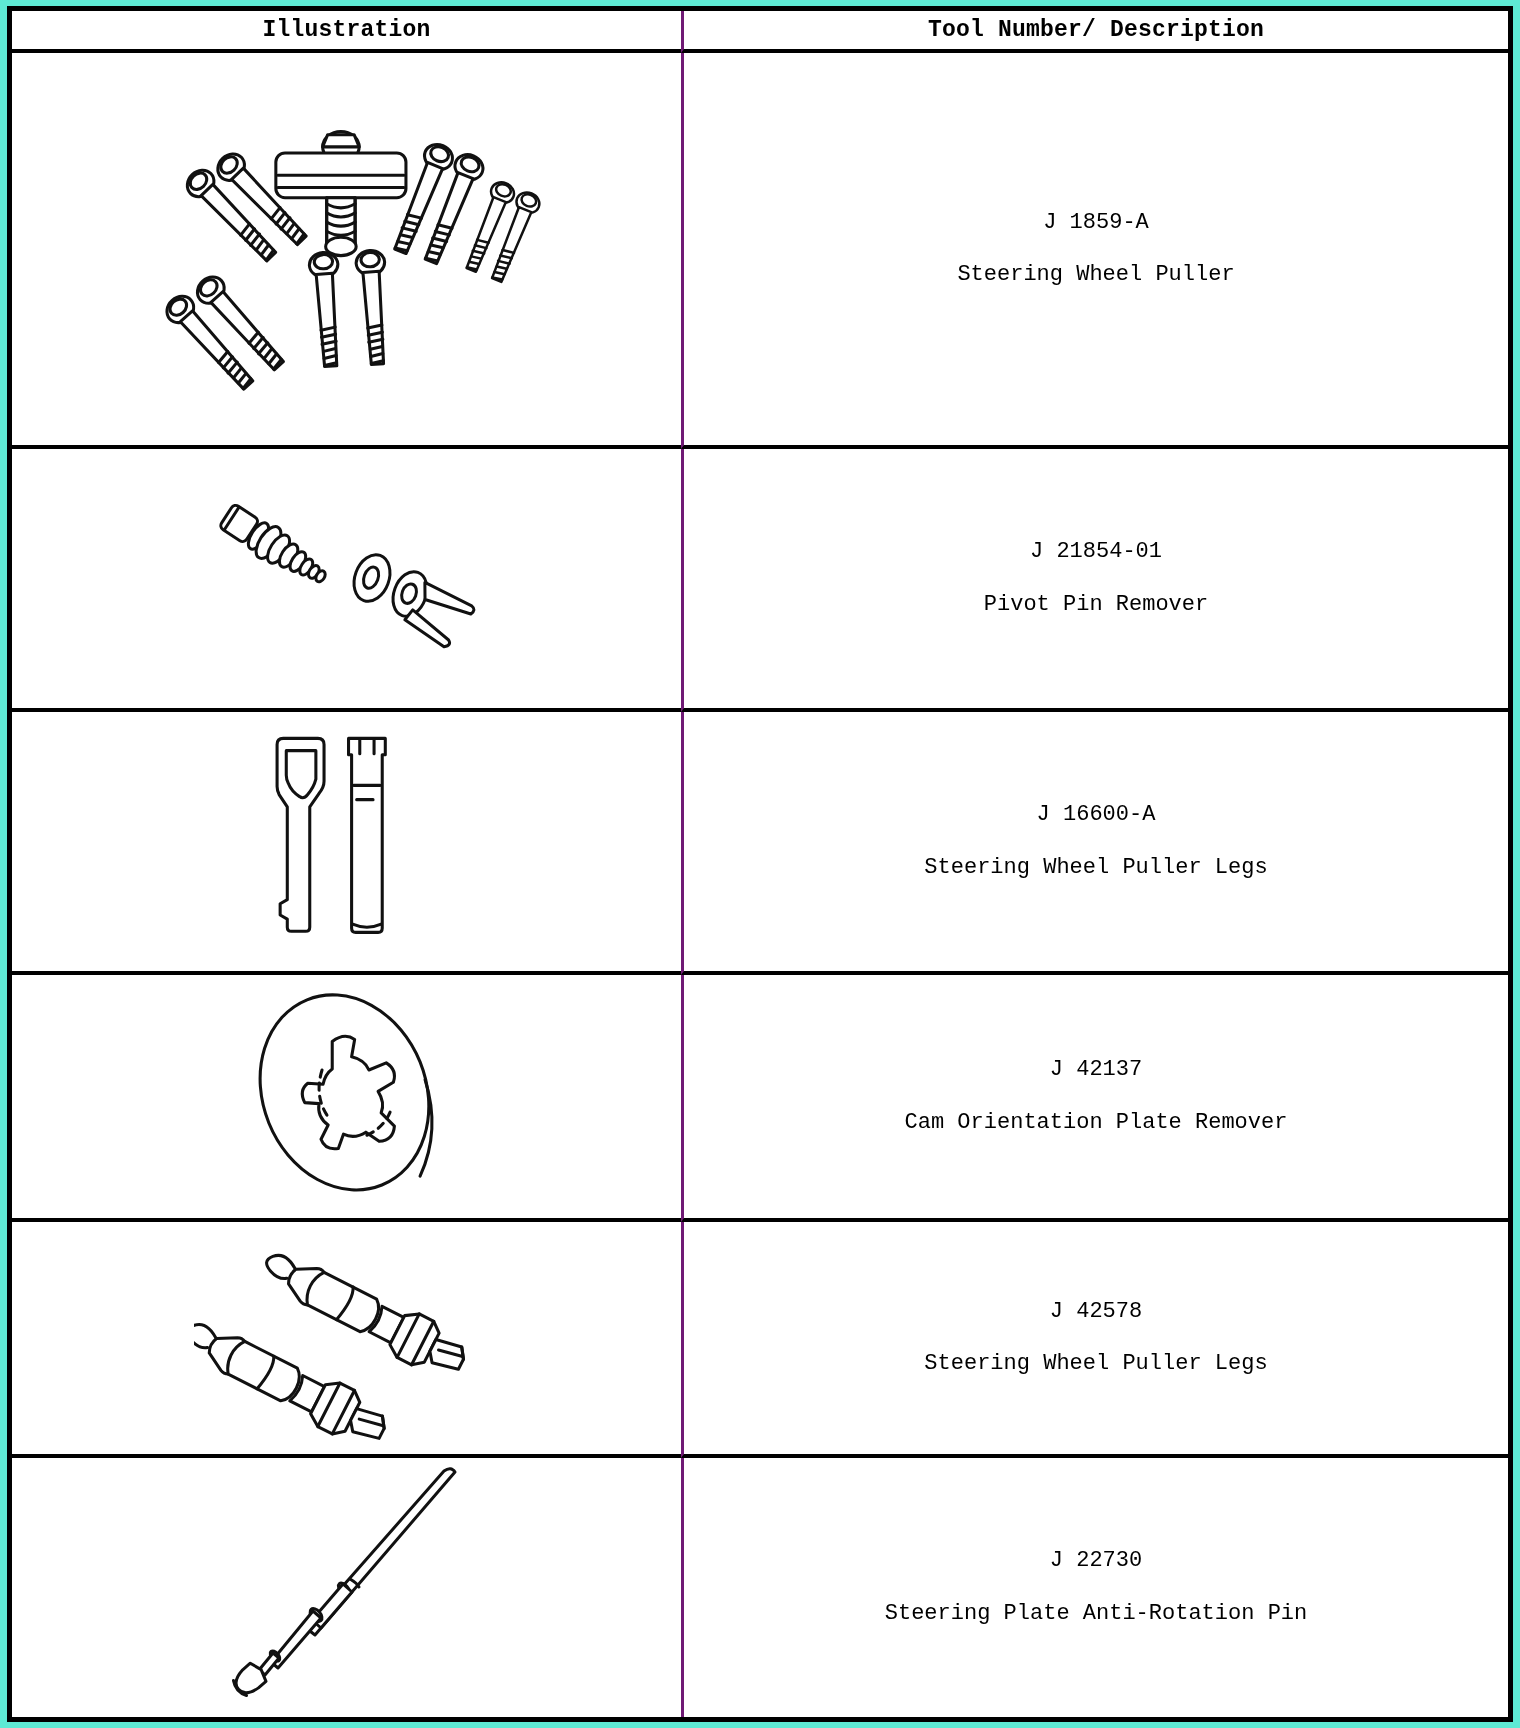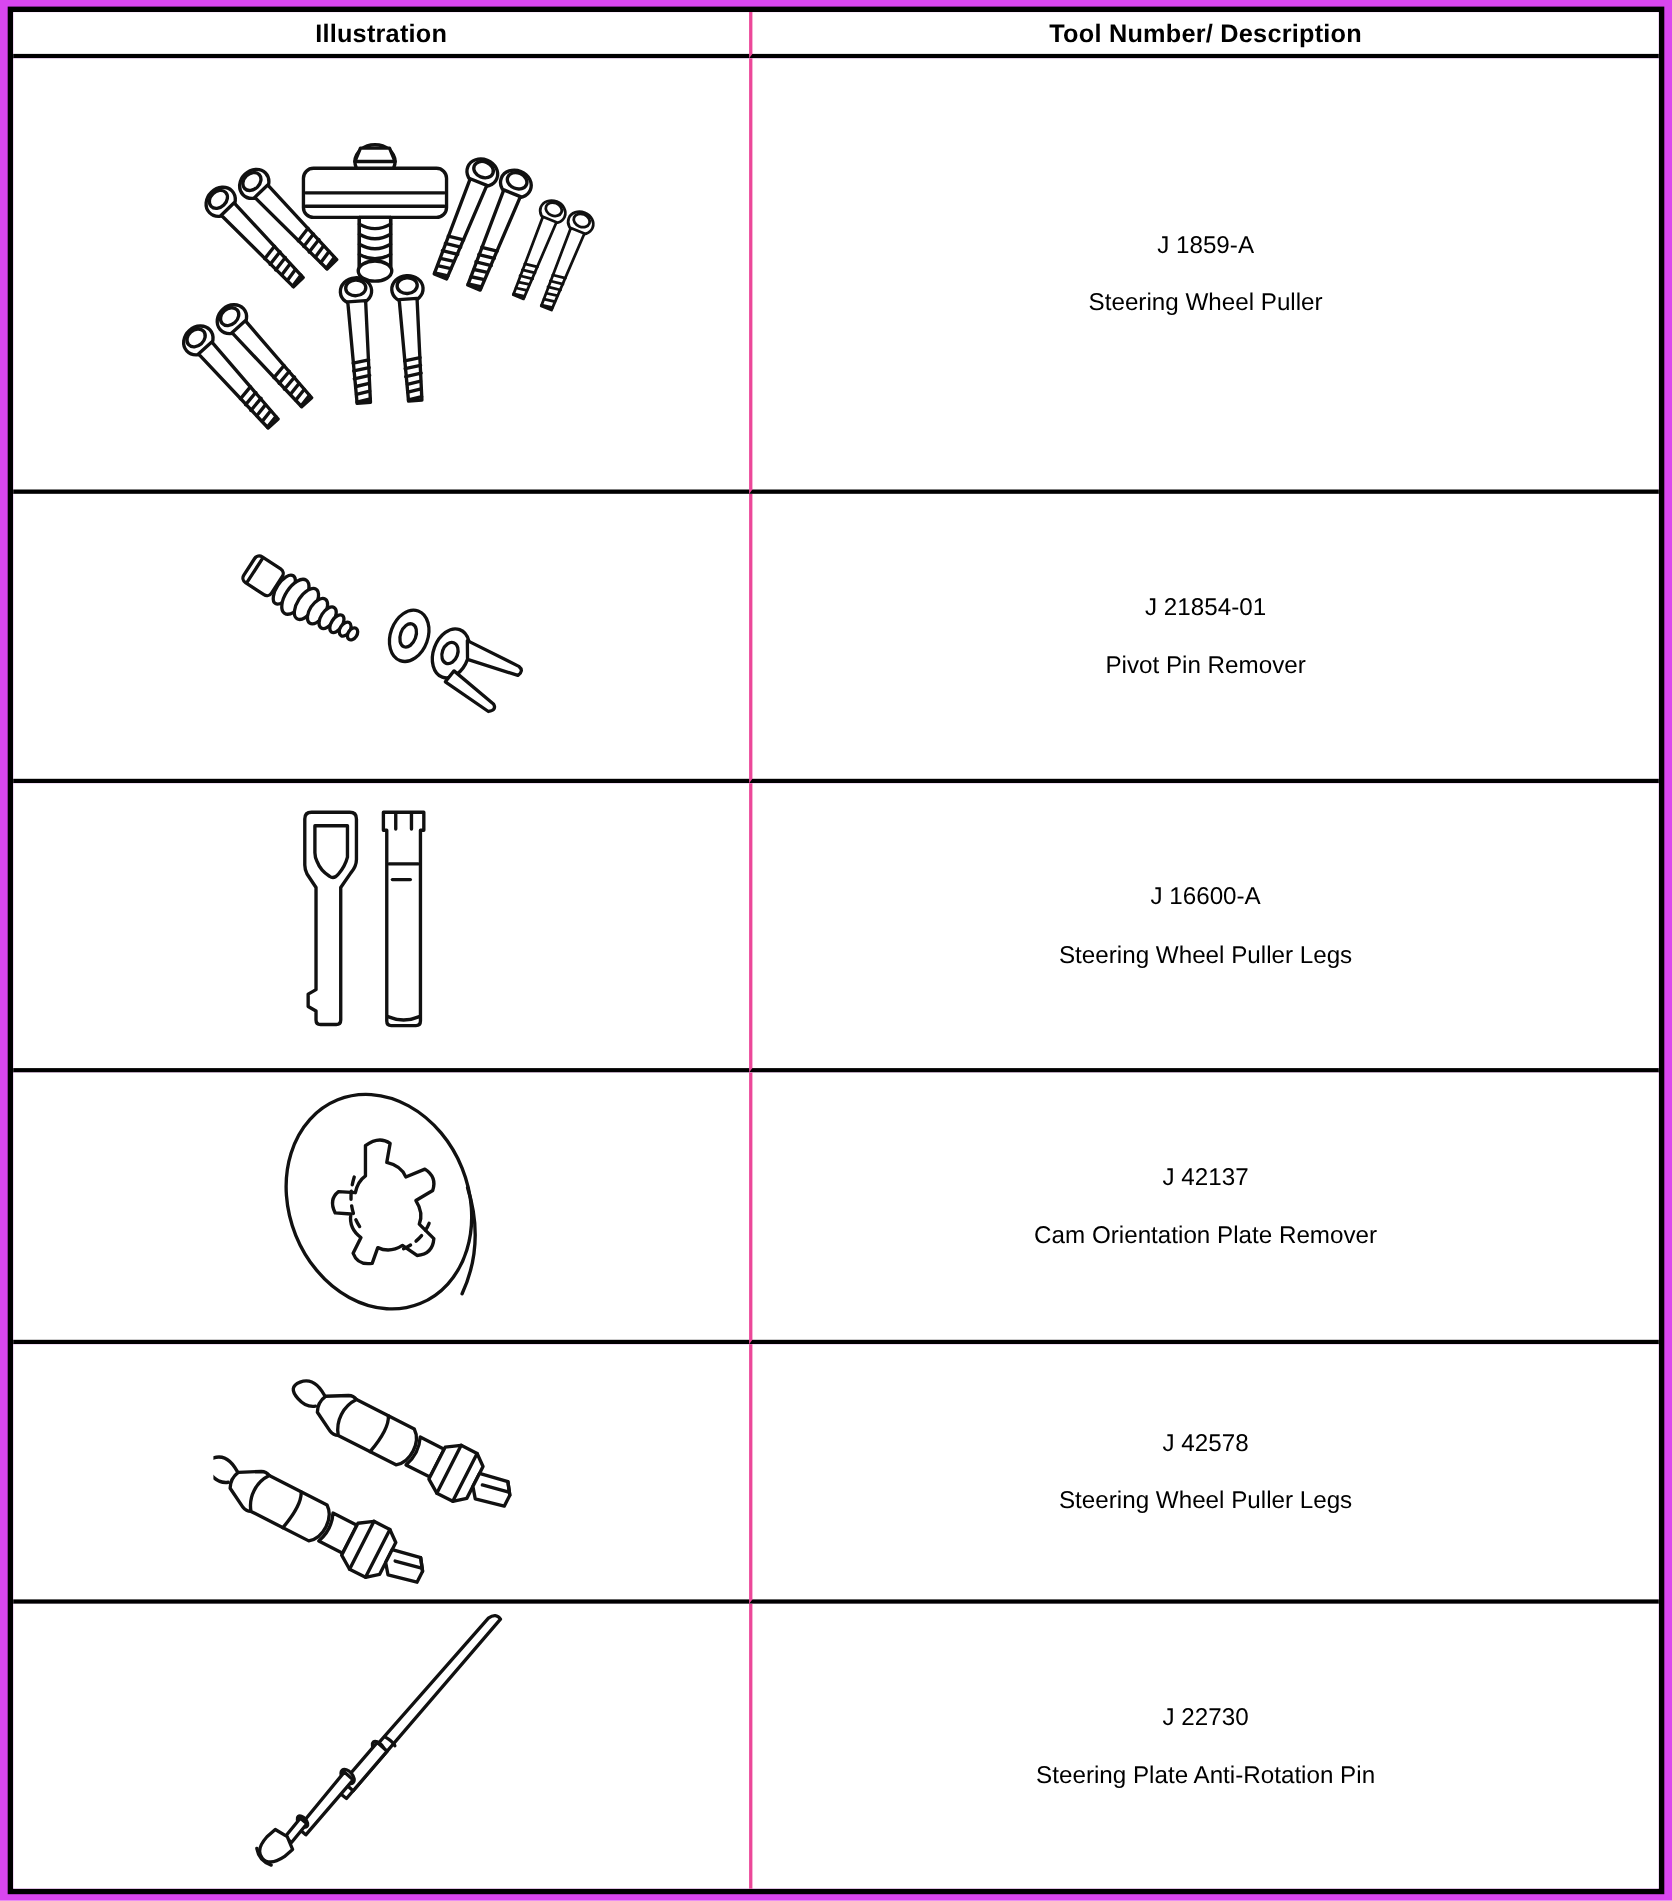--- a/index.html
+++ b/index.html
@@ -1,24 +1,24 @@
 <!DOCTYPE html>
 <html><head>
 <meta charset="utf-8">
 <style>
   html,body{margin:0;padding:0;background:#ffffff;}
-  .page{position:relative;width:1520px;height:1728px;background:#d946ef;
-        font-family:Liberation Sans, sans-serif;color:#000;}
+  .page{position:relative;width:1520px;height:1728px;background:#5eead4;
+        font-family:Liberation Mono, monospace;color:#000;}
   .tools-table{position:absolute;left:7px;top:6px;width:1506px;height:1716px;
         border:5px solid #000;box-sizing:border-box;display:grid;
         grid-template-columns:669px 1fr;
         grid-template-rows:42px 396px 263px 263px 247px 236px auto;}
   .cell{box-sizing:border-box;border-bottom:4px solid #000;display:flex;
         align-items:center;justify-content:center;background:#fff;overflow:hidden;}
-  .cell.right{border-left:3px solid #ec4899;}
+  .cell.right{border-left:3px solid #701a75;}
   .cell.lastrow{border-bottom:none;}
   .hdr{font-weight:bold;font-size:23px;letter-spacing:.2px;}
   .toolcell{flex-direction:column;gap:28px;font-size:22px;text-align:center;}
   .toolnum,.tooldesc{line-height:1.1;}
   svg{display:block;}
   .ill path,.ill line,.ill ellipse,.ill rect,.ill polygon,.ill circle,.ill polyline{
         fill:none;stroke:#111;stroke-width:3;stroke-linejoin:round;stroke-linecap:round;}
   .ill .fw{fill:#fff;}
 </style>
 </head>

